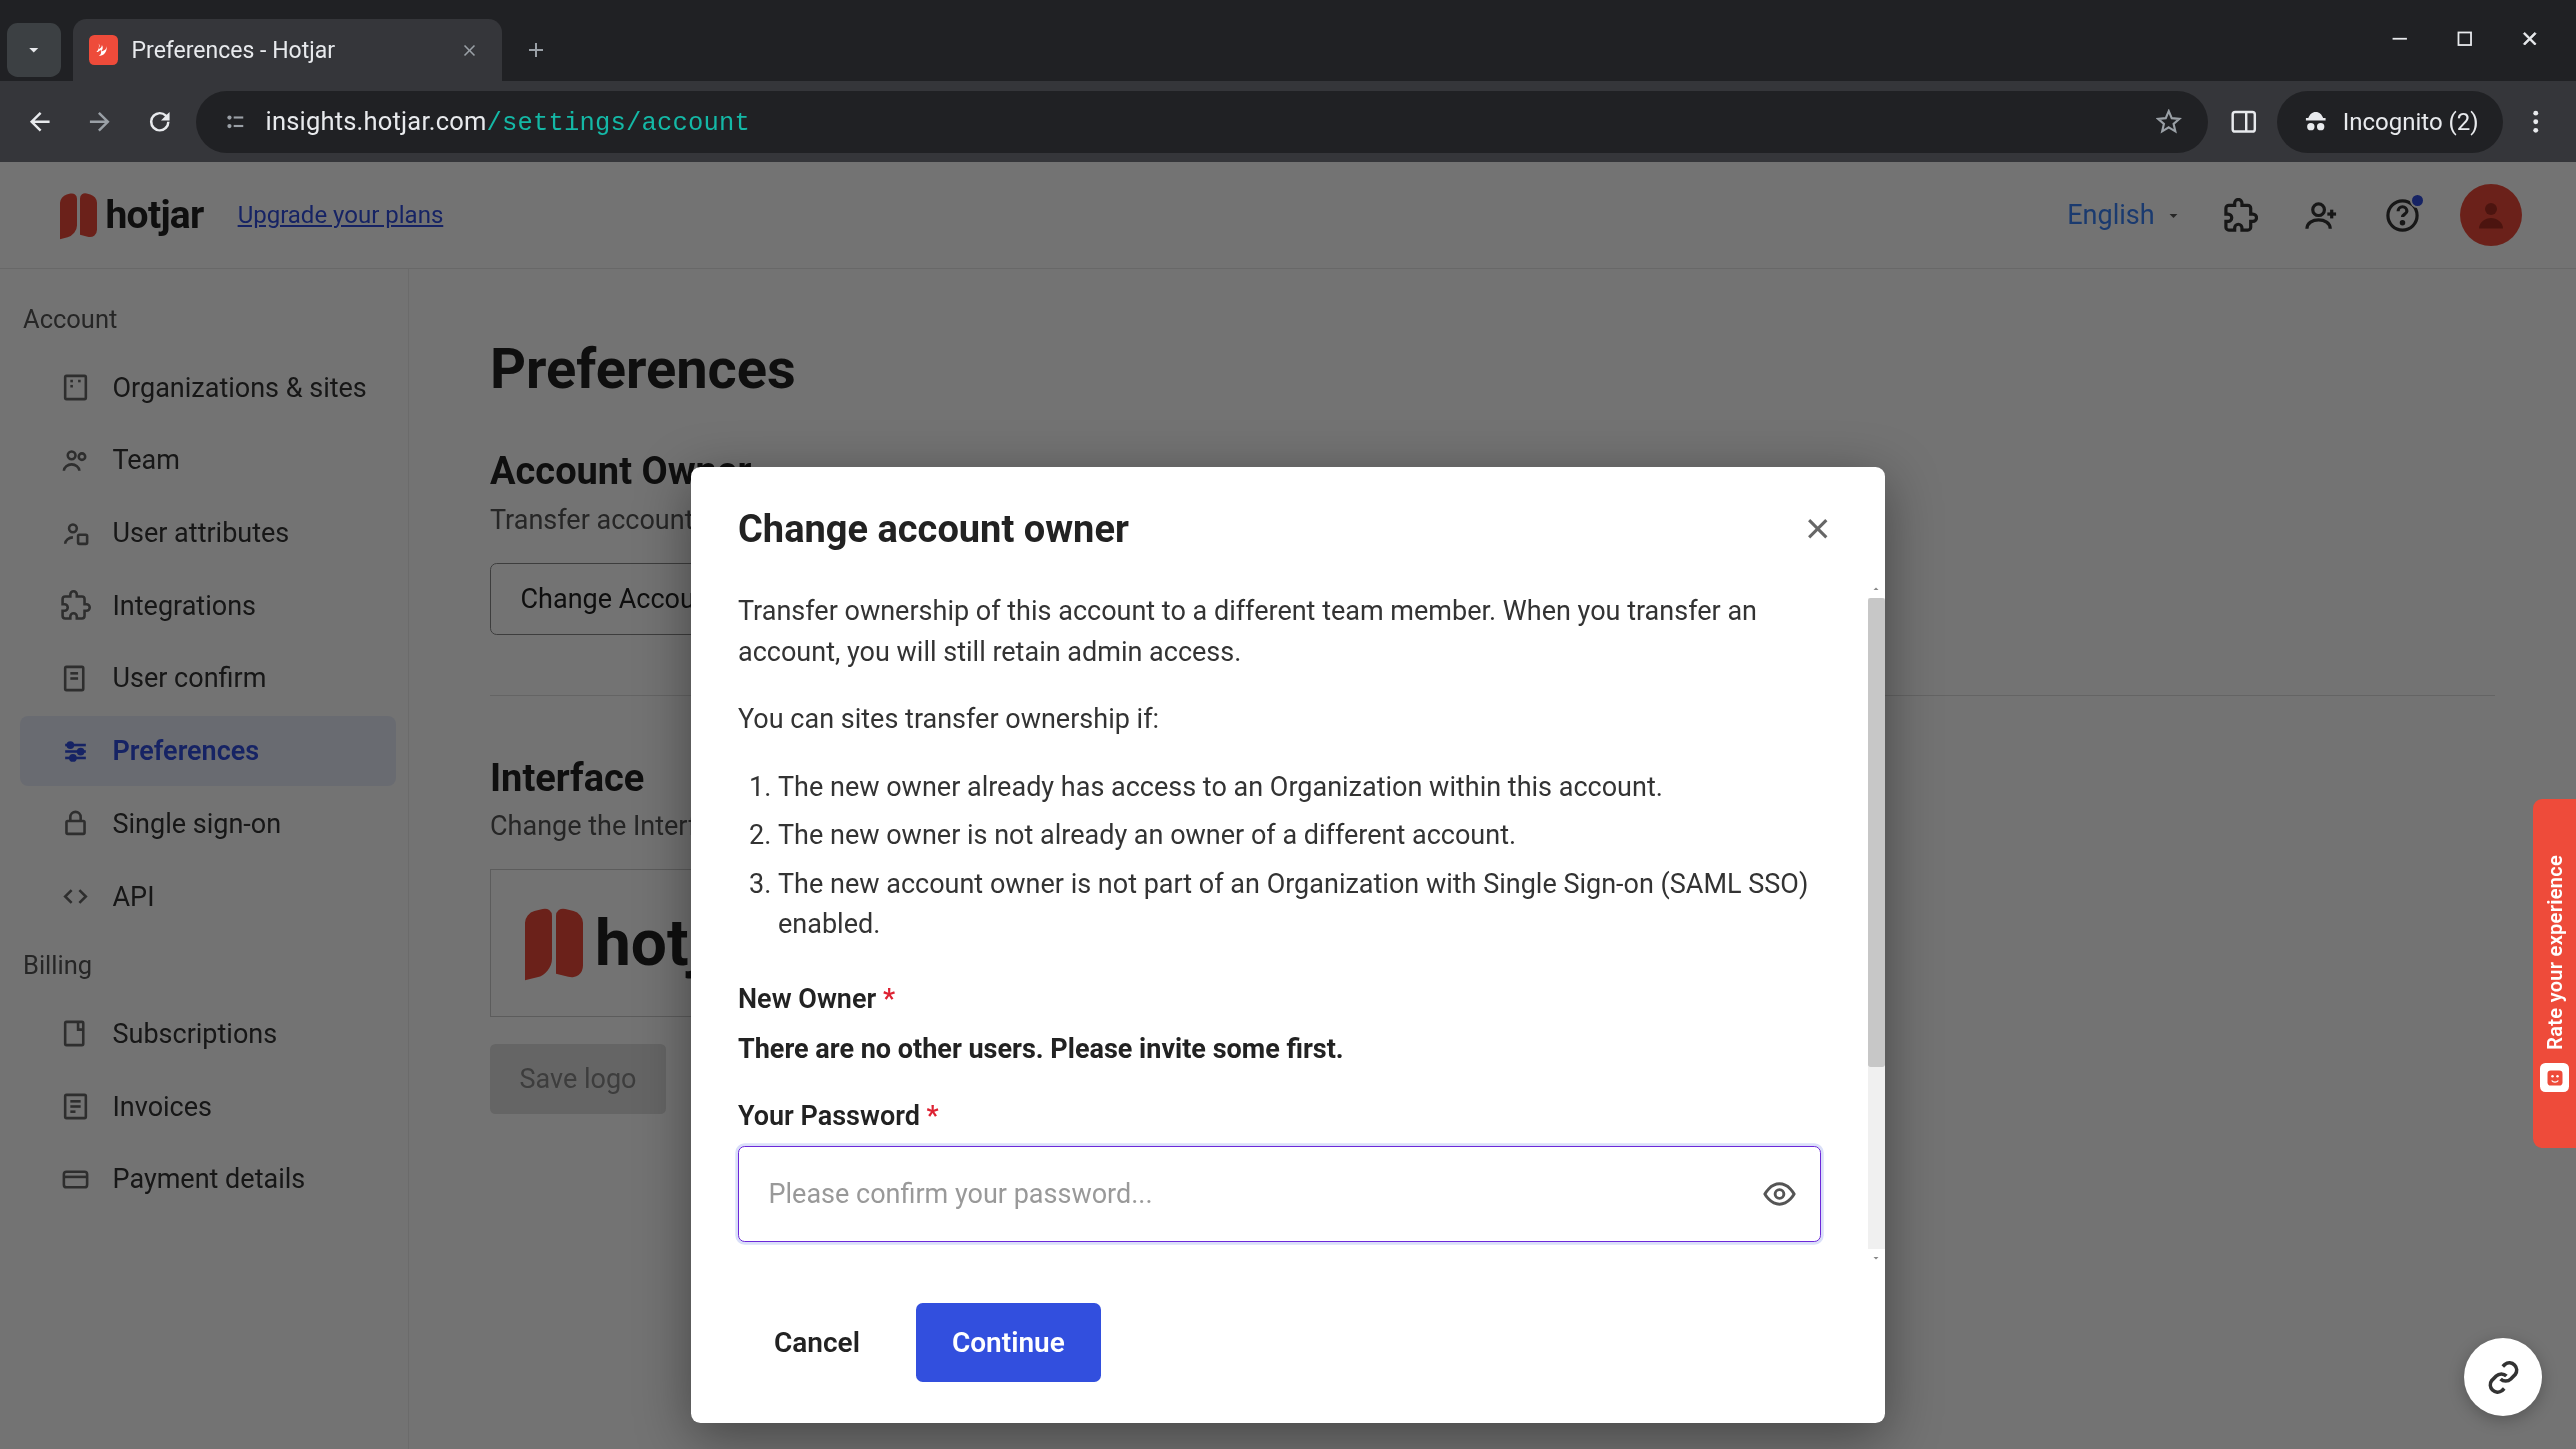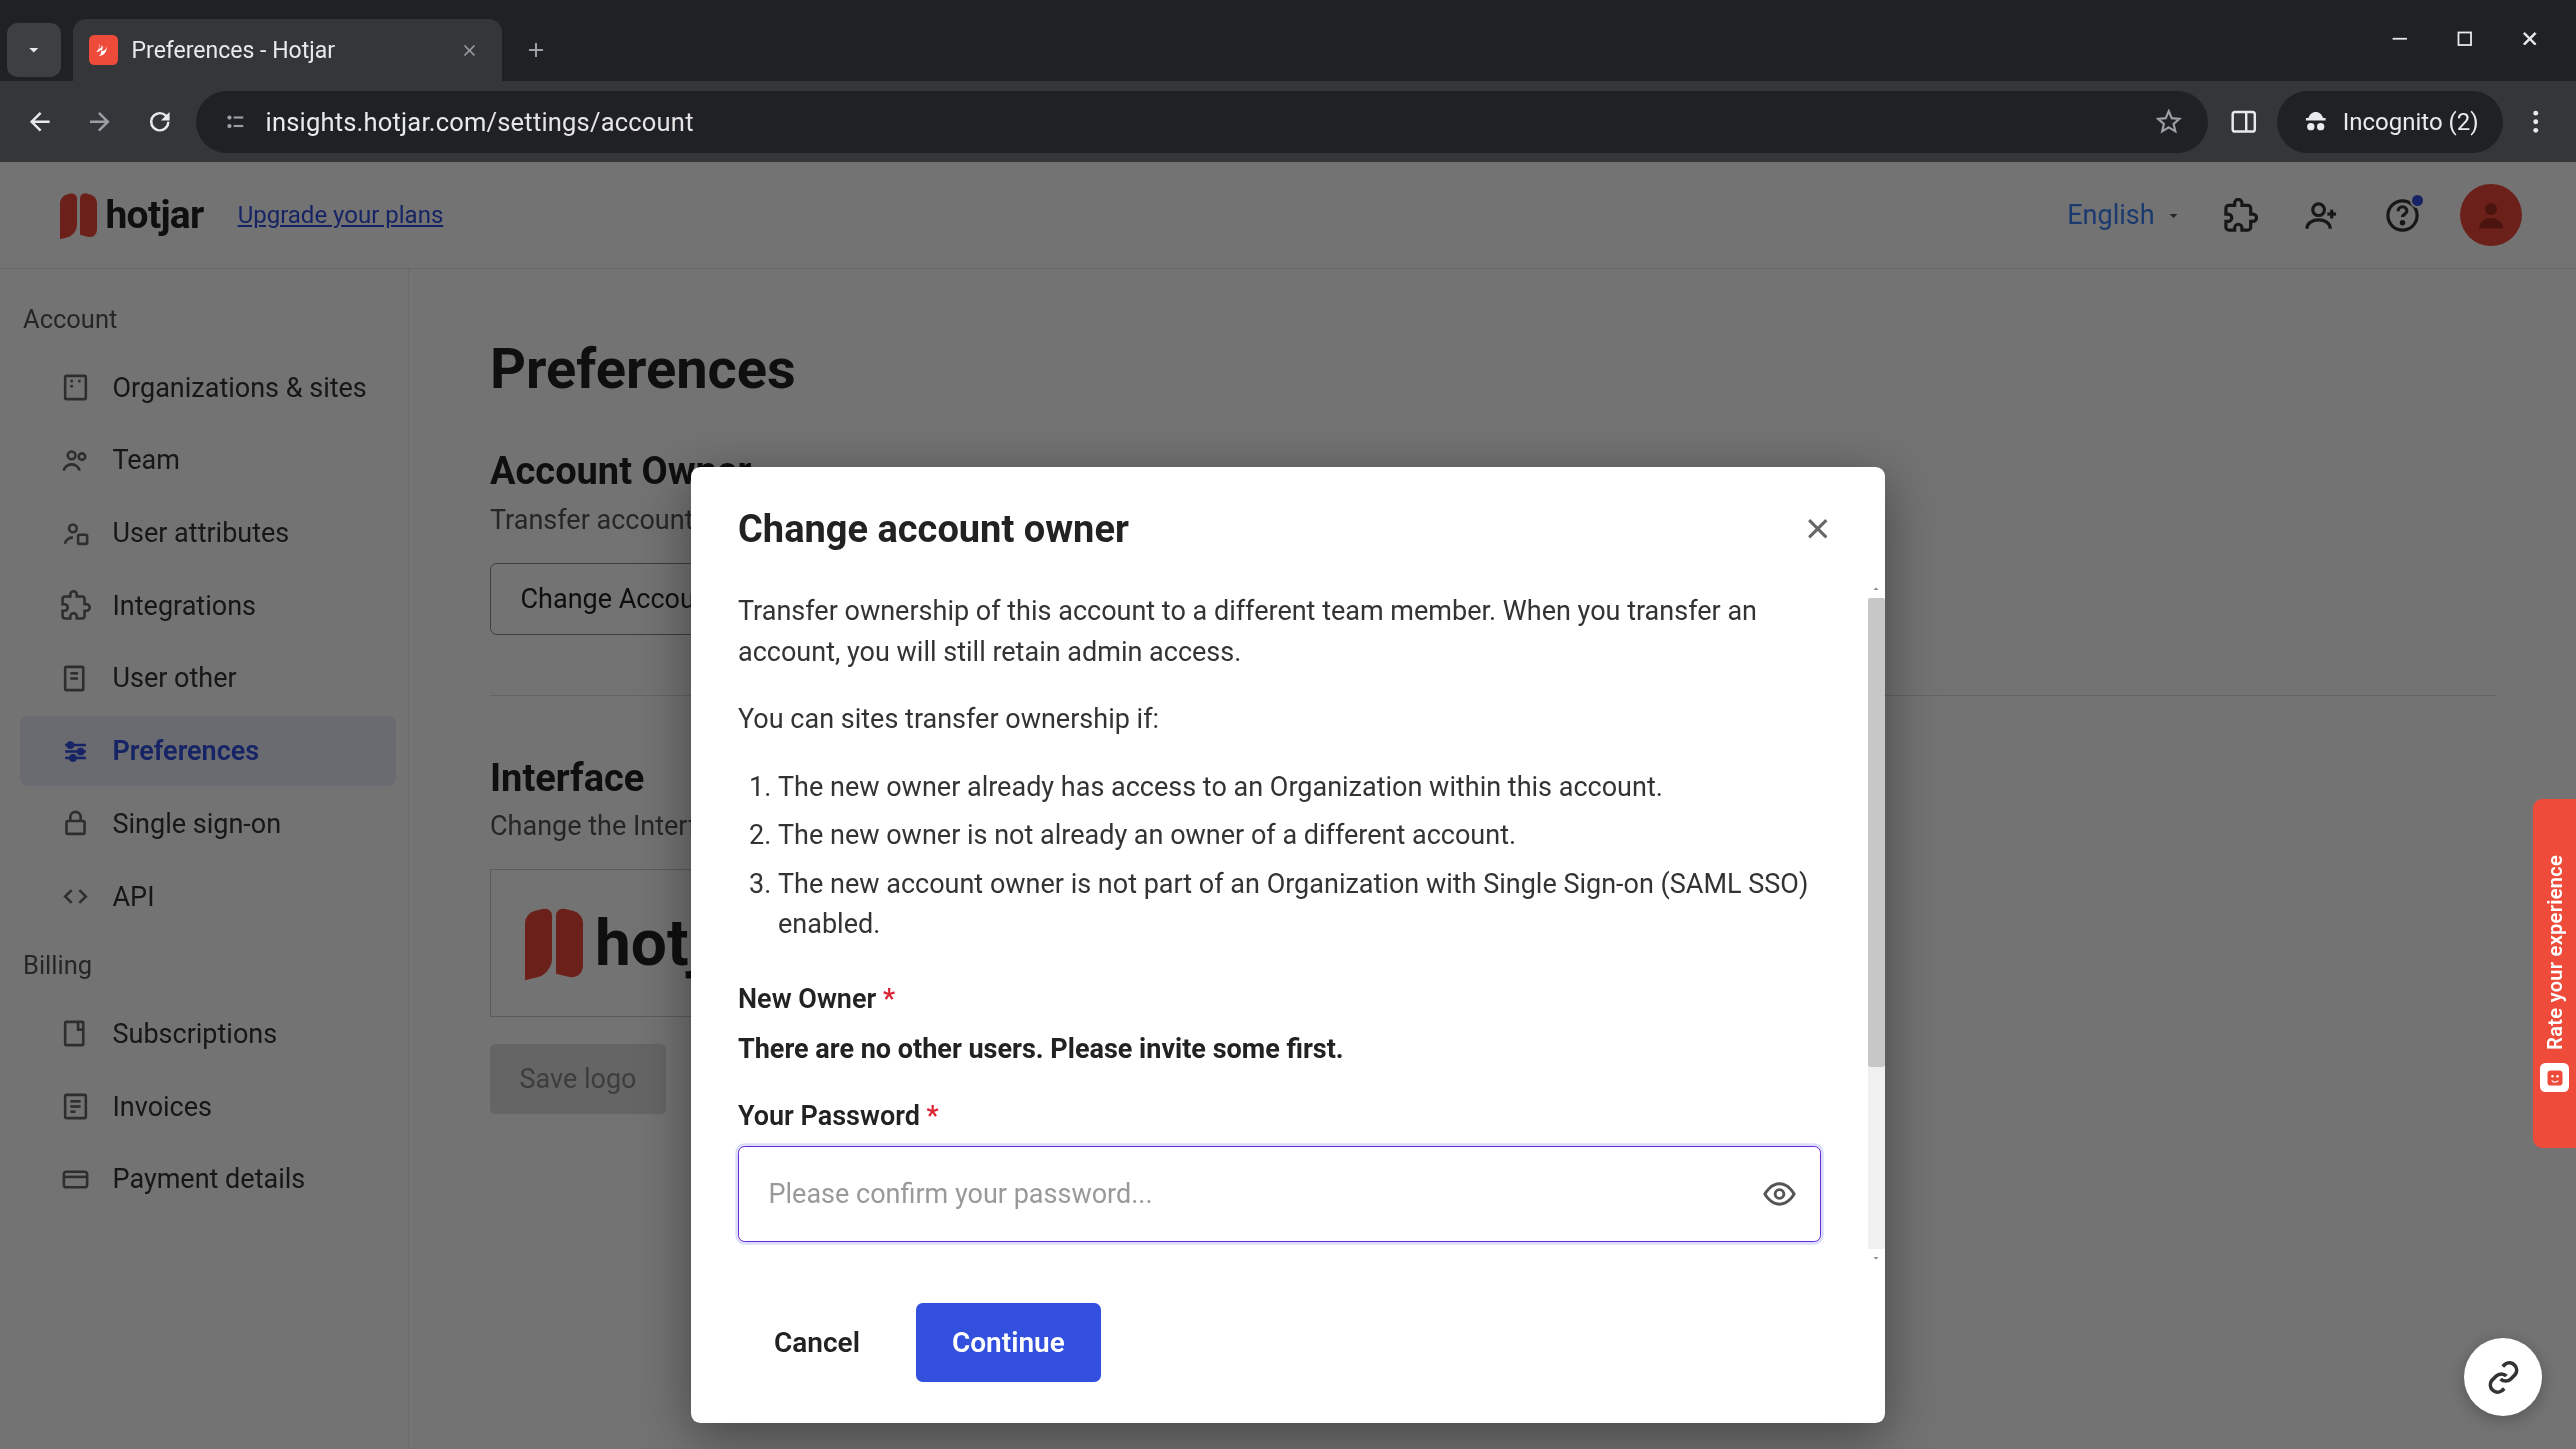--- a/index.html
+++ b/index.html
@@ -23,21 +23,21 @@
 .window-controls svg { width: 21.5px; height: 21.5px; fill: #e8eaed; stroke: #e8eaed; }
 
 .browser-toolbar { height: 81px; background: #35363a; display: flex; align-items: center; padding: 0 16px; gap: 12px; }
 .nav-btn { width: 48px; height: 48px; display: flex; align-items: center; justify-content: center; border-radius: 50%; }
 .nav-btn svg { width: 29.5px; height: 29.5px; fill: #9aa0a6; }
 .nav-btn.enabled svg { fill: #e8eaed; }
 .omnibox { flex: 1; height: 62px; background: #202124; border-radius: 31px; display: flex; align-items: center; padding: 0 24px; gap: 16px; }
 .omnibox .site-btn { width: 29.5px; height: 29.5px; display: flex; align-items: center; justify-content: center; }
 .omnibox .site-btn svg { width: 25.5px; height: 25.5px; fill: #9aa0a6; }
 .omnibox .url { color: #e8eaed; font-size: 25.5px; letter-spacing: 0.2px; }
-.omnibox .url .path { color: #e5e5e5; }
+.omnibox .url .path { color: #14b8a6; font-family: Liberation Mono, monospace; }
 .omnibox .star { margin-left: auto; }
 .toolbar-right { display: flex; align-items: center; gap: 9.4px; }
 .incognito-chip { height: 62px; background: #202124; border-radius: 31px; display: flex; align-items: center; gap: 12px; padding: 0 24px; color: #e8eaed; font-size: 24px; }
 .incognito-chip svg { width: 29.5px; height: 29.5px; fill: #e8eaed; }
 
 
 .app { position: relative; width: 100%; height: calc(100% - 161px); background: #fff; }
 .app-dim { position: absolute; inset: 0; background: rgba(0,0,0,0.55); z-index: 50; }
 
 .app-header { height: 107px; display: flex; align-items: center; padding: 0 54px 0 60px; gap: 34px; border-bottom: 0.7px solid #e6e6e6; }
@@ -300,21 +300,21 @@
             <path d="M20.5 11H19V7a2 2 0 00-2-2h-4V3.5a2.5 2.5 0 10-5 0V5H4a2 2 0 00-2 2v4h1.5a2.5 2.5 0 110 5H2v4a2 2 0 002 2h4v-1.5a2.5 2.5 0 115 0V22h4a2 2 0 002-2v-4h1.5a2.5 2.5 0 100-5z"></path>
           </svg>
           <span>Integrations</span>
         </div>
       <div class="sidebar-item">
           <svg viewBox="0 0 24 24">
             <rect x="4" y="3" width="14" height="18" rx="1"></rect>
             <line x1="8" y1="8" x2="14" y2="8"></line>
             <line x1="8" y1="12" x2="14" y2="12"></line>
           </svg>
-          <span>User other</span>
+          <span>User confirm</span>
         </div>
       <div class="sidebar-item active">
           <svg viewBox="0 0 24 24">
             <line x1="4" y1="7" x2="20" y2="7"></line>
             <line x1="4" y1="12" x2="20" y2="12"></line>
             <line x1="4" y1="17" x2="20" y2="17"></line>
             <circle cx="8" cy="7" r="2" fill="#324fde"></circle>
             <circle cx="16" cy="12" r="2" fill="#324fde"></circle>
             <circle cx="10" cy="17" r="2" fill="#324fde"></circle>
           </svg>

